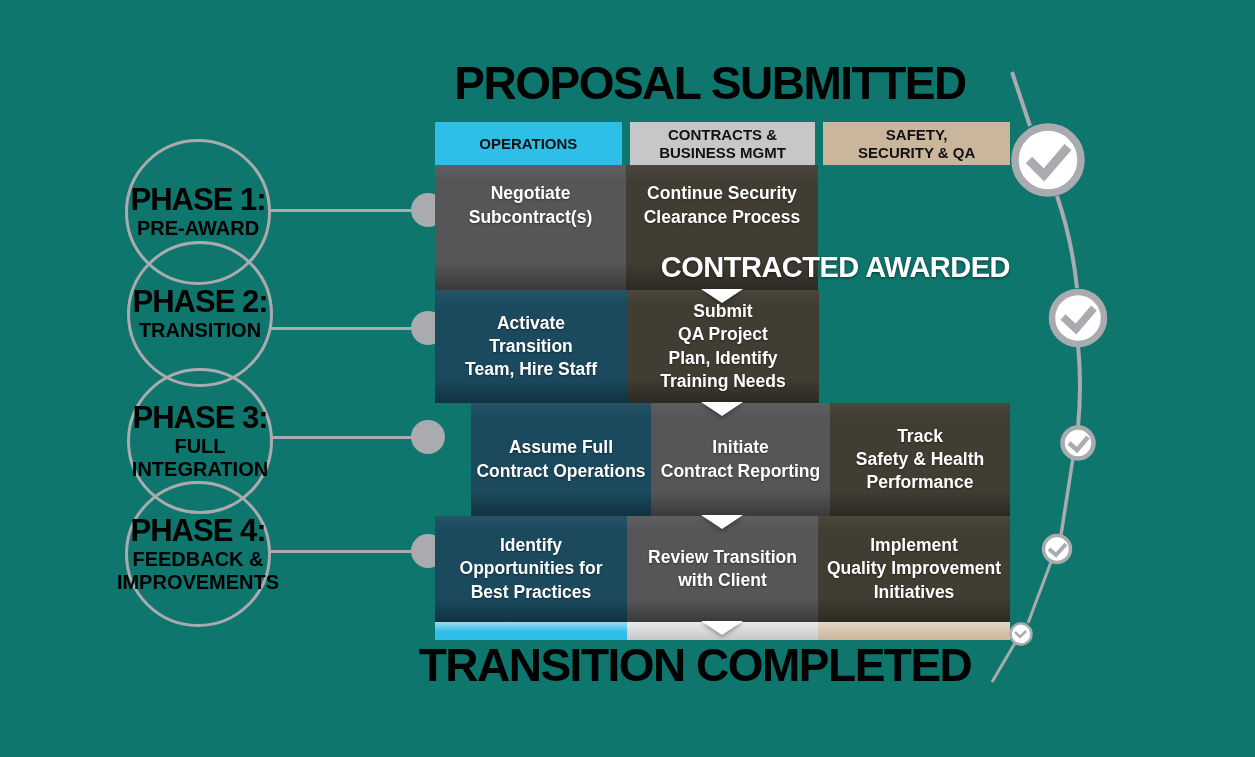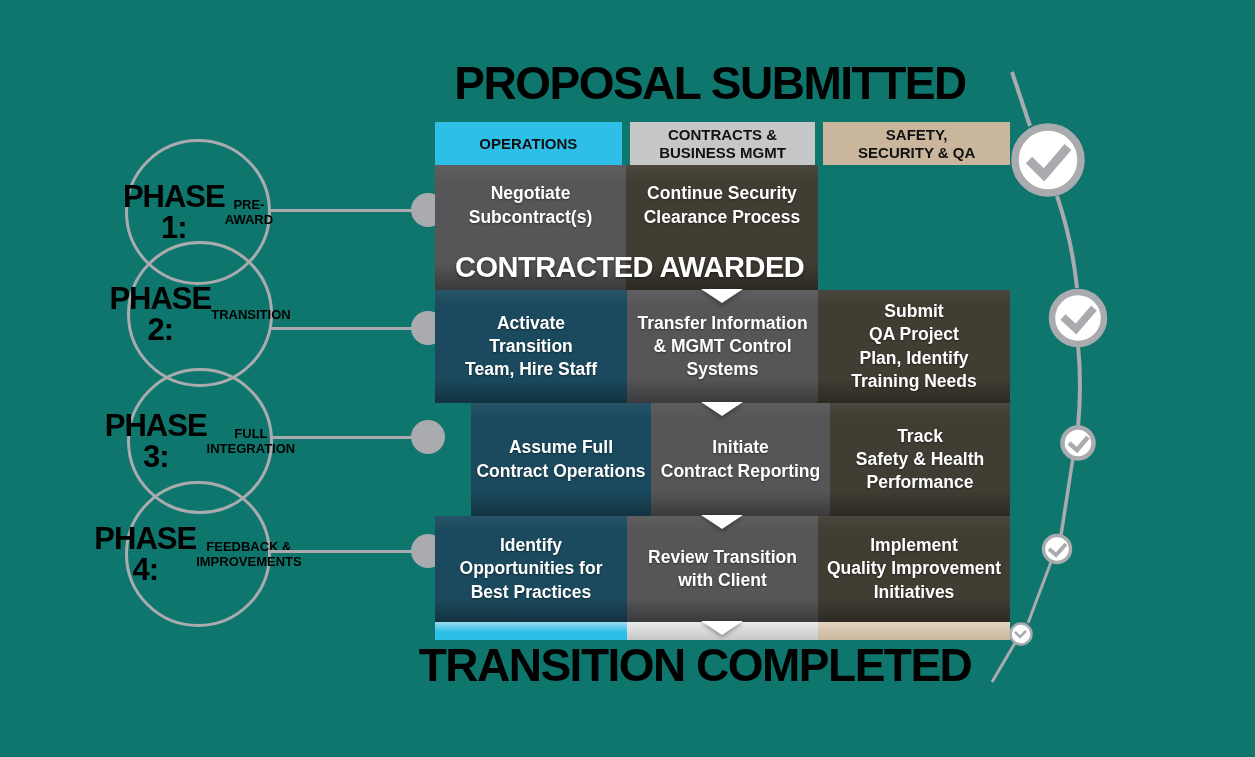--- a/index.html
+++ b/index.html
@@ -7,27 +7,27 @@
         font-family:"Liberation Sans",sans-serif;}
 
   .top-title{position:absolute;left:400px;top:56px;width:620px;margin:0;text-align:center;
              font-size:46px;font-weight:bold;letter-spacing:-1.5px;color:#000;white-space:nowrap;}
   .bottom-title{position:absolute;left:385px;top:638px;width:620px;margin:0;text-align:center;
              font-size:46px;font-weight:bold;letter-spacing:-1.5px;color:#000;white-space:nowrap;}
 
   
   .phase-circle{position:absolute;width:146px;height:146px;border:3px solid var(--connector-gray);
                 border-radius:50%;box-sizing:border-box;background:transparent;
-                display:flex;flex-direction:row;align-items:center;justify-content:center;text-align:center;}
+                display:flex;flex-direction:column;align-items:center;justify-content:center;text-align:center;}
   .p1{left:125px;top:139px;}
   .p2{left:127px;top:241px;}
   .p3{left:127px;top:368px;}
   .p4{left:125px;top:481px;}
   .phase-title{font-size:31px;font-weight:bold;color:#000;letter-spacing:-1px;line-height:1;}
-  .phase-sub{font-size:13px;font-weight:bold;color:#000;line-height:1.15;white-space:pre-line;margin-top:2px;}
+  .phase-sub{font-size:20px;font-weight:bold;color:#000;line-height:1.15;white-space:pre-line;margin-top:2px;}
 
   .connector{position:absolute;height:3px;background:var(--connector-gray);}
   .c1{left:269px;top:209px;width:146px;}
   .c2{left:271px;top:327px;width:144px;}
   .c3{left:271px;top:436px;width:144px;}
   .c4{left:269px;top:550px;width:146px;}
   .dot{position:absolute;width:34px;height:34px;border-radius:50%;background:var(--connector-gray);}
   .d1{left:411px;top:193px;}
   .d2{left:411px;top:311px;}
   .d3{left:411px;top:420px;}
@@ -50,22 +50,22 @@
   .m-cell{box-sizing:border-box;display:flex;align-items:center;justify-content:center;text-align:center;
           position:relative;color:#fff;font-size:17.5px;font-weight:bold;line-height:1.32;
           text-shadow:0 1px 2px rgba(0,0,0,.45);
           background-image:linear-gradient(to bottom,rgba(255,255,255,.05),rgba(0,0,0,0) 14%,rgba(0,0,0,0) 78%,rgba(0,0,0,.32));}
   .m-cell span{white-space:pre-line;}
   .col-operations{width:192px;background-color:var(--operations-cell);}
   .col-contracts{width:191px;background-color:var(--contracts-cell);}
   .col-safety{width:192px;background-color:var(--safety-cell);}
   .r1 .m-cell{padding-bottom:44px;}
 
-  .banner{position:absolute;left:0;top:129px;width:100%;padding-left:20px;box-sizing:border-box;
-          text-align:left;font-size:29px;font-weight:bold;color:#fff;letter-spacing:-.5px;
+  .banner{position:absolute;left:0;top:129px;width:100%;padding-left:32px;box-sizing:border-box;
+          text-align:right;font-size:29px;font-weight:bold;color:#fff;letter-spacing:-.5px;
           text-shadow:0 1px 3px rgba(0,0,0,.5);white-space:nowrap;}
 
   .m-arrow{position:absolute;left:266px;width:0;height:0;
            border-left:21px solid transparent;border-right:21px solid transparent;
            border-top:14px solid #fff;filter:drop-shadow(0 2px 2px rgba(0,0,0,.35));}
   .a1{top:167px;}
   .a2{top:280px;}
   .a3{top:393px;}
   .a4{top:499px;}
 
@@ -129,25 +129,20 @@
           <span>Continue Security
 Clearance Process</span>
         </div>
     </div>
 
     <div class="m-row r2">
       <div class="m-cell col-operations">
           <span>Activate
 Transition
 Team, Hire Staff</span>
-        </div>
-      <div class="m-cell col-contracts">
-          <span>Transfer Information
-&amp; MGMT Control
-Systems</span>
         </div>
       <div class="m-cell col-safety">
           <span>Submit
 QA Project
 Plan, Identify
 Training Needs</span>
         </div>
     </div>
 
     <div class="m-row r3">

